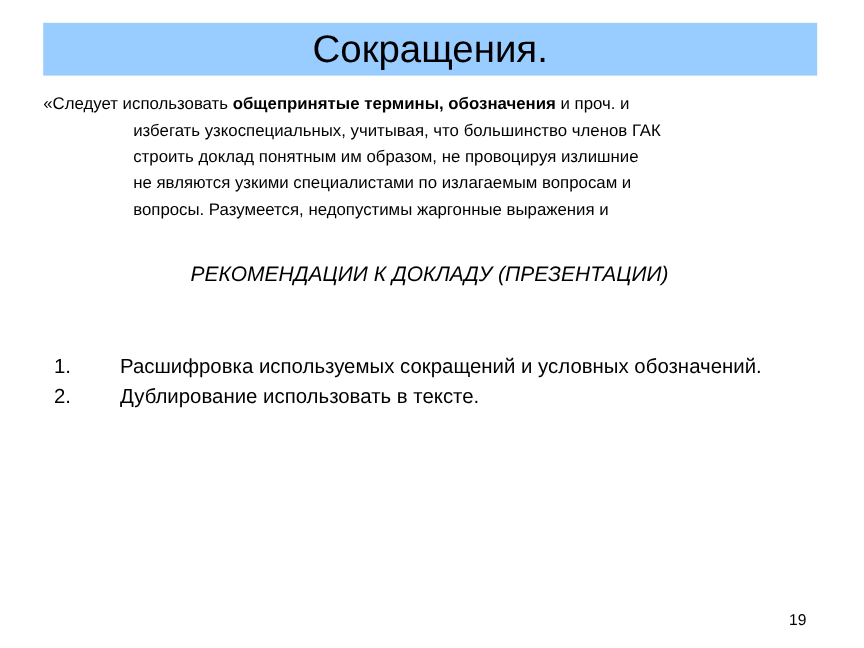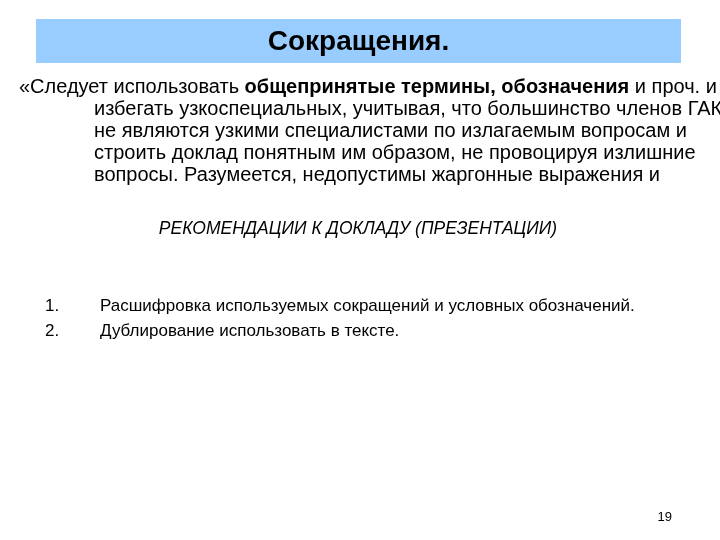--- a/index.html
+++ b/index.html
@@ -18,30 +18,29 @@
   .title-bar {
     position: absolute;
     left: 36px; top: 19px;
     width: 645px; height: 44px;
     background: #99CCFF;
     display: flex;
     align-items: center;
     justify-content: center;
   }
   .title-text {
-    font-size: 28px;
+    font-size: 32px;
     line-height: 1;
     white-space: nowrap;
-    font-weight: bold;
   }
   .quote {
     position: absolute;
-    left: 19px; top: 75px;
+    left: 36px; top: 75px;
     width: 650px;
-    font-size: 20px;
+    font-size: 14px;
     line-height: 22px;
   }
   .quote > div { white-space: nowrap; }
   .quote .cont { margin-left: 75px; }
   .attribution {
     position: absolute;
     left: 35px; top: 217px;
     width: 646px;
     text-align: center;
     font-style: italic;
@@ -71,22 +70,22 @@
 
 <div class="slide">
 
   <div class="title-bar" style="background: rgb(153, 204, 255);">
     <span class="title-text">Сокращения.</span>
   </div>
 
   <div class="quote">
     <div><span>«Следует использовать </span><b>общепринятые термины, обозначения</b><span> и проч. и</span></div>
     <div class="cont">избегать узкоспециальных, учитывая, что большинство членов ГАК</div>
+    <div class="cont">строить доклад понятным им образом, не провоцируя излишние</div>
     <div class="cont">не являются узкими специалистами по излагаемым вопросам и</div>
-    <div class="cont">строить доклад понятным им образом, не провоцируя излишние</div>
     <div class="cont">вопросы. Разумеется, недопустимы жаргонные выражения и</div>
   </div>
 
   <div class="attribution">РЕКОМЕНДАЦИИ К ДОКЛАДУ (ПРЕЗЕНТАЦИИ)</div>
 
   <div class="list">
     <div class="list-row">
       <span class="list-num">1.</span>
       <span class="list-text">Расшифровка используемых сокращений и условных обозначений.</span>
     </div>

